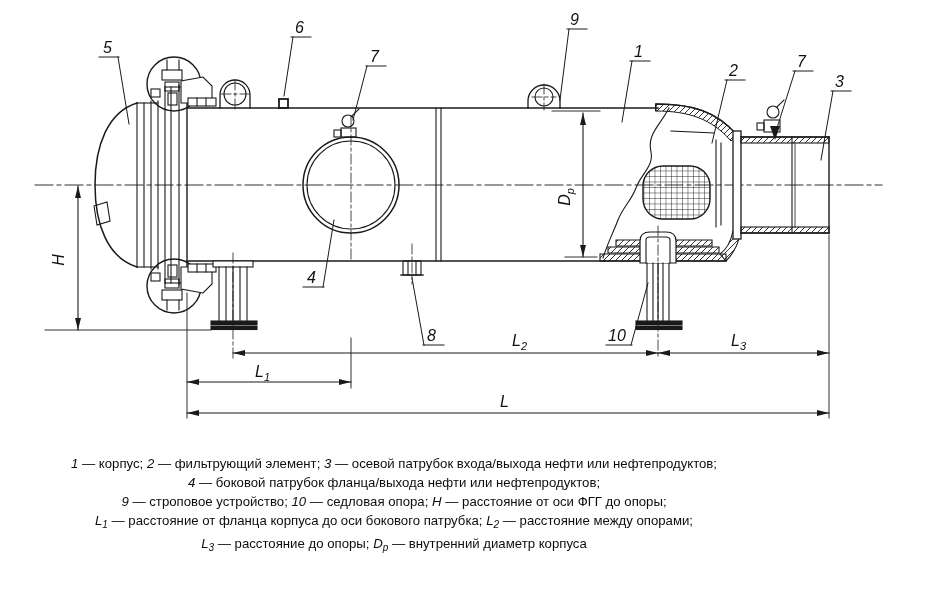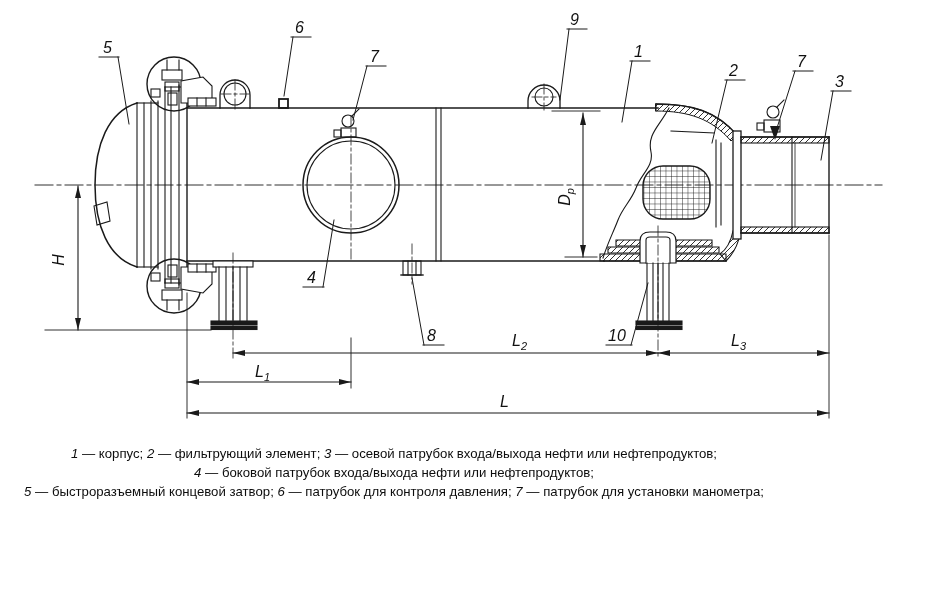--- a/index.html
+++ b/index.html
@@ -4,21 +4,21 @@
 <style>
   html,body{margin:0;padding:0;background:#fff;width:942px;height:608px;overflow:hidden;}
   body{font-family:"Liberation Sans",sans-serif;color:#111;}
   svg{display:block;}
   svg line, svg path, svg rect, svg circle, svg polyline{vector-effect:none;}
   .co{font:italic 16px "Liberation Sans",sans-serif;fill:#111;}
   .dm{font:italic 16px "Liberation Sans",sans-serif;fill:#111;}
   .subt{font-size:11px;}
   .cl{stroke-dasharray:18 4 4 4;stroke-width:0.9;}
   .cs{stroke-dasharray:10 3 3 3;stroke-width:0.8;}
-  .legend{margin-top:14px;width:788px;text-align:center;font-size:13.2px;color:#0d0d0d;}
+  .legend{margin-top:24px;width:788px;text-align:center;font-size:13.2px;color:#0d0d0d;}
   .lg-line{line-height:19px;white-space:nowrap;}
   .it{font-style:italic;}
   .sub{font-size:10px;vertical-align:-3px;font-style:italic;}
 </style>
 </head>
 <body>
 
 <svg width="942" height="430" viewBox="0 0 942 430">
   <defs>
     <marker id="ar" viewBox="0 0 14 8" markerWidth="14" markerHeight="8" refX="13" refY="4" orient="auto-start-reverse" markerUnits="userSpaceOnUse">
@@ -293,15 +293,17 @@
     <text class="dm" x="570" y="197" text-anchor="middle" transform="rotate(-90 570 197)"><tspan>D</tspan><tspan class="subt" dy="4">p</tspan></text>
     <text class="dm" x="255" y="377"><tspan>L</tspan><tspan class="subt" dy="4">1</tspan></text>
     <text class="dm" x="512" y="346"><tspan>L</tspan><tspan class="subt" dy="4">2</tspan></text>
     <text class="dm" x="731" y="346"><tspan>L</tspan><tspan class="subt" dy="4">3</tspan></text>
     <text class="dm" x="500" y="407">L</text>
   </g>
 </svg>
 
 <div class="legend">
   <div class="lg-line"><span class="it">1</span><span> — корпус; </span><span class="it">2</span><span> — фильтрующий элемент; </span><span class="it">3</span><span> — осевой патрубок входа/выхода нефти или нефтепродуктов;</span></div>
-  <div class="lg-line"><span class="it">4</span><span> — боковой патрубок входа/выхода нефти или нефтепродуктов;</span></div>
-  <div class="lg-line"><span class="it">5</span><span> — быстроразъемный концевой затвор; </span><span class="it">6</span><span> — патрубок для контроля давления; </span><span class="it">7</span><span> — патрубок для установки манометра;</span></div>
+  <div class="lg-line"><span class="it">4</span><span> — боковой патрубок фланца/выхода нефти или нефтепродуктов;</span></div>
+  <div class="lg-line"><span class="it">9</span><span> — строповое устройство; </span><span class="it">10</span><span> — седловая опора; </span><span class="it">H</span><span> — расстояние от оси ФГГ до опоры;</span></div>
+  <div class="lg-line"><span class="it">L</span><span class="it sub">1</span><span> — расстояние от фланца корпуса до оси бокового патрубка; </span><span class="it">L</span><span class="it sub">2</span><span> — расстояние между опорами;</span></div>
+  <div class="lg-line"><span class="it">L</span><span class="it sub">3</span><span> — расстояние до опоры; </span><span class="it">D</span><span class="it sub">p</span><span> — внутренний диаметр корпуса</span></div>
 </div>
 
 </body></html>

